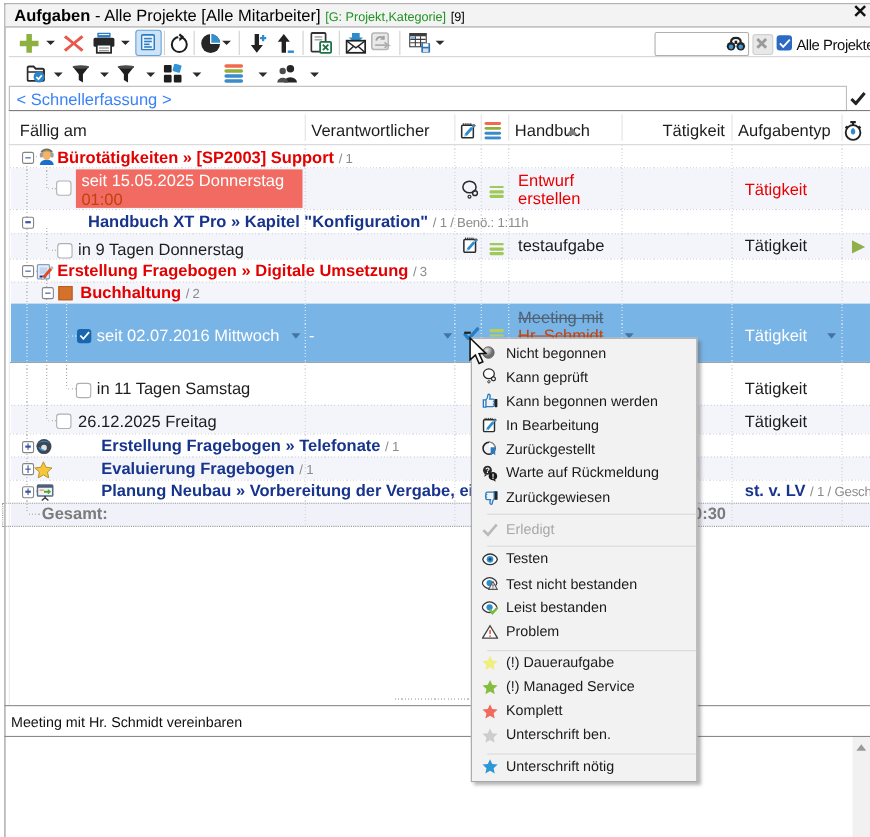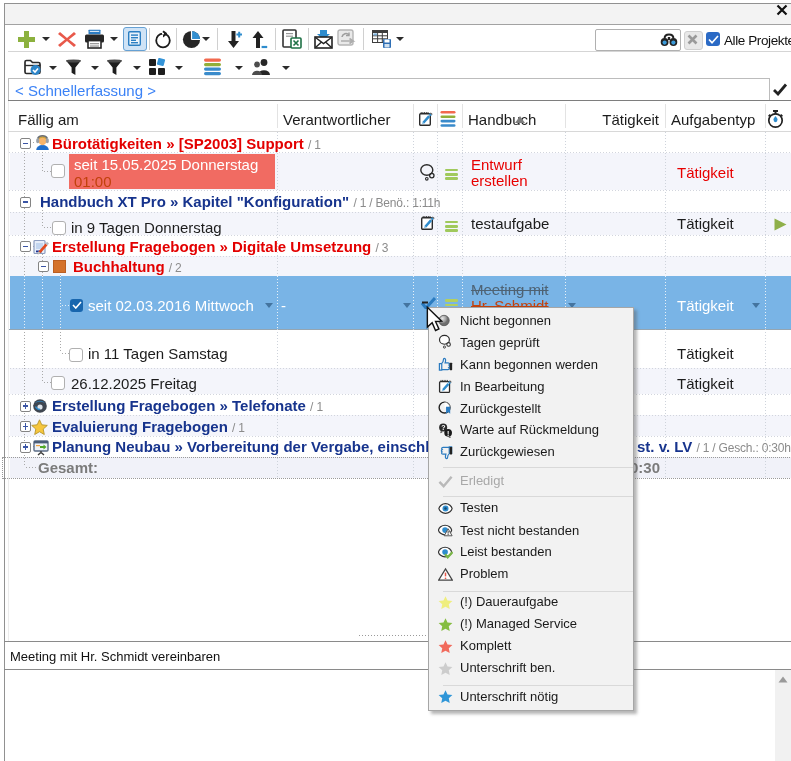--- a/index.html
+++ b/index.html
@@ -4,21 +4,21 @@
 <style>
 html,body{margin:0;padding:0;}
 body{width:791px;height:761px;overflow:hidden;background:#fff;
  font-family:"Liberation Sans", sans-serif;}
 #app{position:relative;width:791px;height:761px;background:#fff;}
 .abs{position:absolute;}
 .t15{font-size:15px;line-height:15px;white-space:nowrap;}
 .t13{font-size:13px;line-height:13px;white-space:nowrap;}
 .bold{font-weight:bold;}
 .red{color:#e30000;}
-.navy{color:#17348d;}
+.navy{color:#17348d;margin-left:40px;}
 .meta{color:#8b8b8b;font-weight:normal;font-size:12px;letter-spacing:-0.2px;}
 .hdot{height:1px;background-image:repeating-linear-gradient(to right,#d2d5dd 0 1px,transparent 1px 3px);}
 .vdot{width:1px;background-image:repeating-linear-gradient(to bottom,#ced3db 0 1px,transparent 1px 3px);}
 .vtree{width:1px;background-image:repeating-linear-gradient(to bottom,#a9a9a9 0 1px,transparent 1px 3px);}
 .vtreew{width:1px;background-image:repeating-linear-gradient(to bottom,#e8f1f8 0 1px,transparent 1px 3px);}
 .htree{height:1px;background-image:repeating-linear-gradient(to right,#a9a9a9 0 1px,transparent 1px 3px);}
 .htreew{height:1px;background-image:repeating-linear-gradient(to right,#e8f1f8 0 1px,transparent 1px 3px);}
 .ebox{width:9px;height:9px;border:1px solid #848484;border-radius:2px;background:#fff;}
 .ebox:before{content:"";position:absolute;left:2px;right:2px;top:3.5px;height:1.6px;background:#3b55a5;}
 .ebox.plus:after{content:"";position:absolute;left:3.6px;top:1.4px;width:1.6px;bottom:1.4px;background:#3b55a5;}
@@ -30,20 +30,21 @@
 .barr{width:0;height:0;border-left:4px solid transparent;border-right:4px solid transparent;border-top:5px solid #44749f;}
 .tsep{width:1px;height:22px;background:#d0d0d0;}
 </style>
 </head>
 <body>
 <div id="app">
 
 <div class="abs" style="left:4px;top:3px;width:787px;height:1px;background:#919191"></div>
 <div class="abs" style="left:4px;top:3px;width:1px;height:758px;background:#919191"></div>
 <div class="abs" style="left:5px;top:4px;width:786px;height:20px;background:#f3f3f3"></div>
+<div class="abs t15" style="left:13px;top:7px;"><span class="bold">Aufgaben</span> - Alle Projekte [Alle Mitarbeiter] <span style="color:#1f9323;font-size:11.5px">[G: Projekt,Kategorie]</span> <span style="font-size:11.5px">[9]</span></div>
 <svg class="abs" style="left:775px;top:3px" width="14" height="14" viewBox="0 0 14 14">
       <path d="M2.5 2.5 L11.5 11.5 M11.5 2.5 L2.5 11.5" stroke="#111" stroke-width="2.2"></path>
     </svg>
 <div class="abs" style="left:5px;top:24px;width:786px;height:1px;background:#a2a2a2"></div>
 
 <div id="tb1">
 
  <svg class="abs" style="left:17px;top:30px" width="19" height="19" viewBox="0 0 19 19">
         <path d="M7 1h5v6h6v5h-6v6H7v-6H1V7h6z" fill="#8cb13e"></path>
       </svg>
@@ -390,21 +391,21 @@
       </svg>
 <div class="abs t15 bold red" style="left:52px;top:239px">Erstellung Fragebogen » Digitale Umsetzung <span class="meta">/ 3</span></div>
 
 <div class="abs" style="left:53px;top:259.5px;width:13px;height:13px;background:#d4712b;border:1px solid #bb5e22;box-sizing:border-box"></div>
 <div class="abs t15 bold red" style="left:73px;top:259px">Buchhaltung <span class="meta">/ 2</span></div>
 
 <div class="abs" style="left:70px;top:298.5px;width:13px;height:13px;background:#1866ae;border-radius:3px"></div>
 <svg class="abs" style="left:72px;top:301px" width="10" height="8" viewBox="0 0 10 8">
         <path d="M1 4 l2.8 3 L9 1" stroke="#fff" stroke-width="1.6" fill="none"></path>
       </svg>
-<div class="abs t15" style="left:88px;top:298px;color:#fff">seit 02.03.2016 Mittwoch</div>
+<div class="abs t15" style="left:88px;top:298px;color:#fff">seit 02.07.2016 Mittwoch</div>
 <div class="abs barr" style="left:265px;top:302.5px"></div>
 <div class="abs t15" style="left:281px;top:298px;color:#fff">-</div>
 <div class="abs barr" style="left:403px;top:302.5px"></div>
 <svg class="abs" style="left:421px;top:297px" width="15" height="12" viewBox="0 0 15 12">
         <path d="M1 6 l4 5 9-10" stroke="#2b7bc0" stroke-width="3" fill="none"></path>
         <rect x="1" y="4.5" width="6" height="2" fill="#222"></rect>
       </svg>
 <div class="abs" style="left:445px;top:299.2px;width:13px;height:2.6px;border-radius:1.3px;background:#b4cf5e"></div>
 <div class="abs" style="left:445px;top:303.6px;width:13px;height:2.6px;border-radius:1.3px;background:#b4cf5e"></div>
 <div class="abs" style="left:445px;top:308px;width:13px;height:2.6px;border-radius:1.3px;background:#b4cf5e"></div>
@@ -470,21 +471,21 @@
           </radialGradient>
         </defs>
         <circle cx="6" cy="7.5" r="5.2" fill="url(#sph)" stroke="#555" stroke-width="0.8"></circle>
       </svg>
  <div class="mi" style="top:6px">Nicht begonnen</div>
  <svg class="mic" style="top:26px" width="17" height="17" viewBox="0 0 17 17">
         <ellipse cx="7.3" cy="6.6" rx="5.6" ry="5" fill="#fdfdfd" stroke="#2b2b2b" stroke-width="1.3"></ellipse>
         <circle cx="12" cy="11.8" r="2" fill="#fdfdfd" stroke="#2b2b2b" stroke-width="1.2"></circle>
         <circle cx="7.3" cy="14.8" r="1.2" fill="#fdfdfd" stroke="#2b2b2b" stroke-width="1"></circle>
       </svg>
- <div class="mi" style="top:27.5px">Tagen geprüft</div>
+ <div class="mi" style="top:27.5px">Kann geprüft</div>
  <svg class="mic" style="top:49px" width="16" height="15" viewBox="0 0 16 15">
         <path d="M1.5 6.5 h2.5 v7 H1.5 z M4 13 h6.5 c1 0 1.6-0.6 1.6-1.4 0-0.5-0.2-0.8-0.5-1 0.5-0.2 0.8-0.7 0.8-1.3 0-0.5-0.3-1-0.7-1.2 0.3-0.2 0.5-0.6 0.5-1.1 0-0.7-0.6-1.3-1.4-1.3 H7.6 c0.3-0.9 0.5-1.9 0.5-2.8 0-1.2-0.6-1.9-1.3-1.9 -0.6 0-1 0.4-1 1.1 0 1.7-0.7 3.3-1.8 4.2" fill="none" stroke="#2b7bc0" stroke-width="1.3"></path>
         <rect x="12.5" y="5.5" width="2.6" height="8" rx="0.6" fill="#222"></rect>
       </svg>
  <div class="mi" style="top:49.5px">Kann begonnen werden</div>
  <svg class="mic" style="top:71px" width="16" height="16" viewBox="0 0 16 16">
         <rect x="1.7" y="2.8" width="10.6" height="11.5" rx="1" fill="#fff" stroke="#2b2b2b" stroke-width="1.4"></rect>
         <path d="M3.2 2.6 v-1.6 M4.9 2.6 v-1.6 M6.6 2.6 v-1.6 M8.3 2.6 v-1.6 M10 2.6 v-1.6" stroke="#2b2b2b" stroke-width="0.9"></path>
         <path d="M4.4 10.9 l5.8-6.6 1.9 1.7 -5.8 6.6 z" fill="#2e8ccd"></path>
         <path d="M4.4 10.9 l-0.5 2.5 2.4-0.8 z" fill="#8ec4e8"></path>

